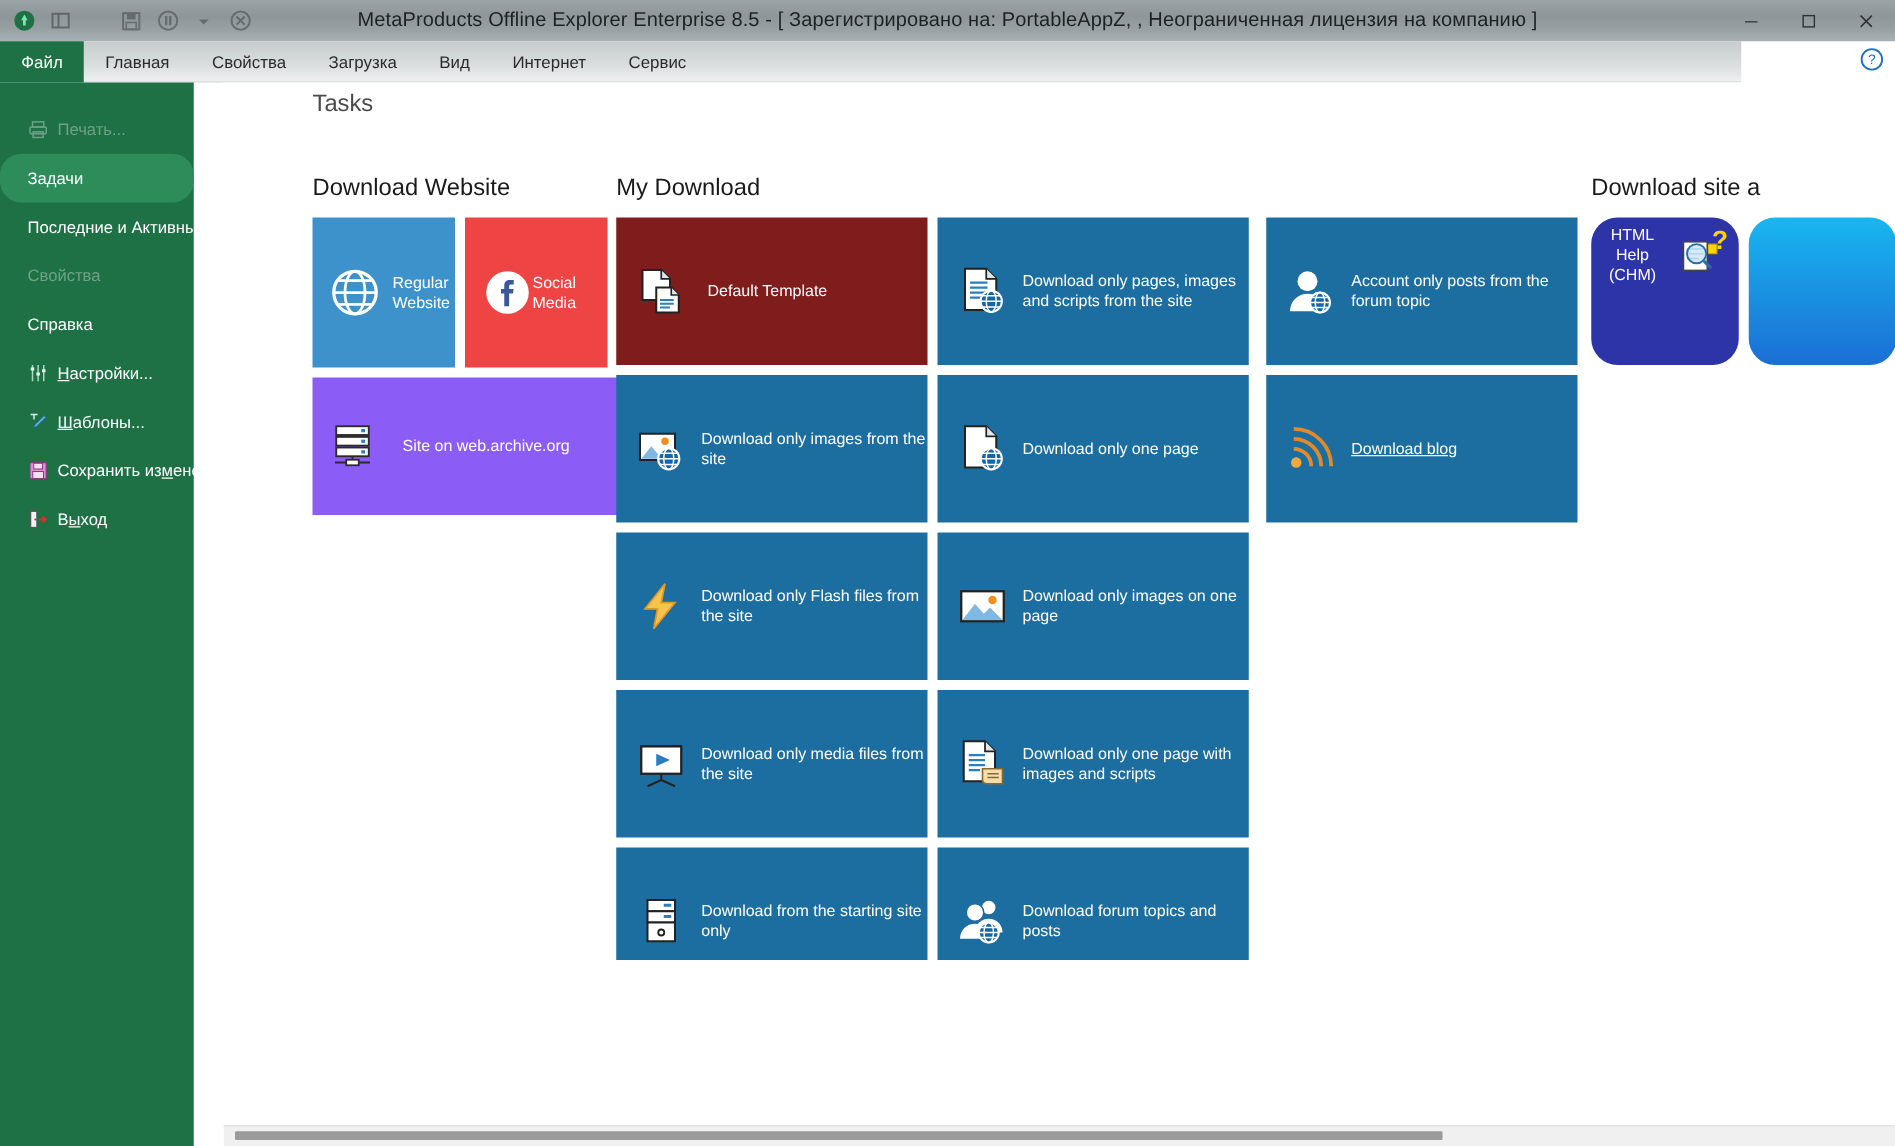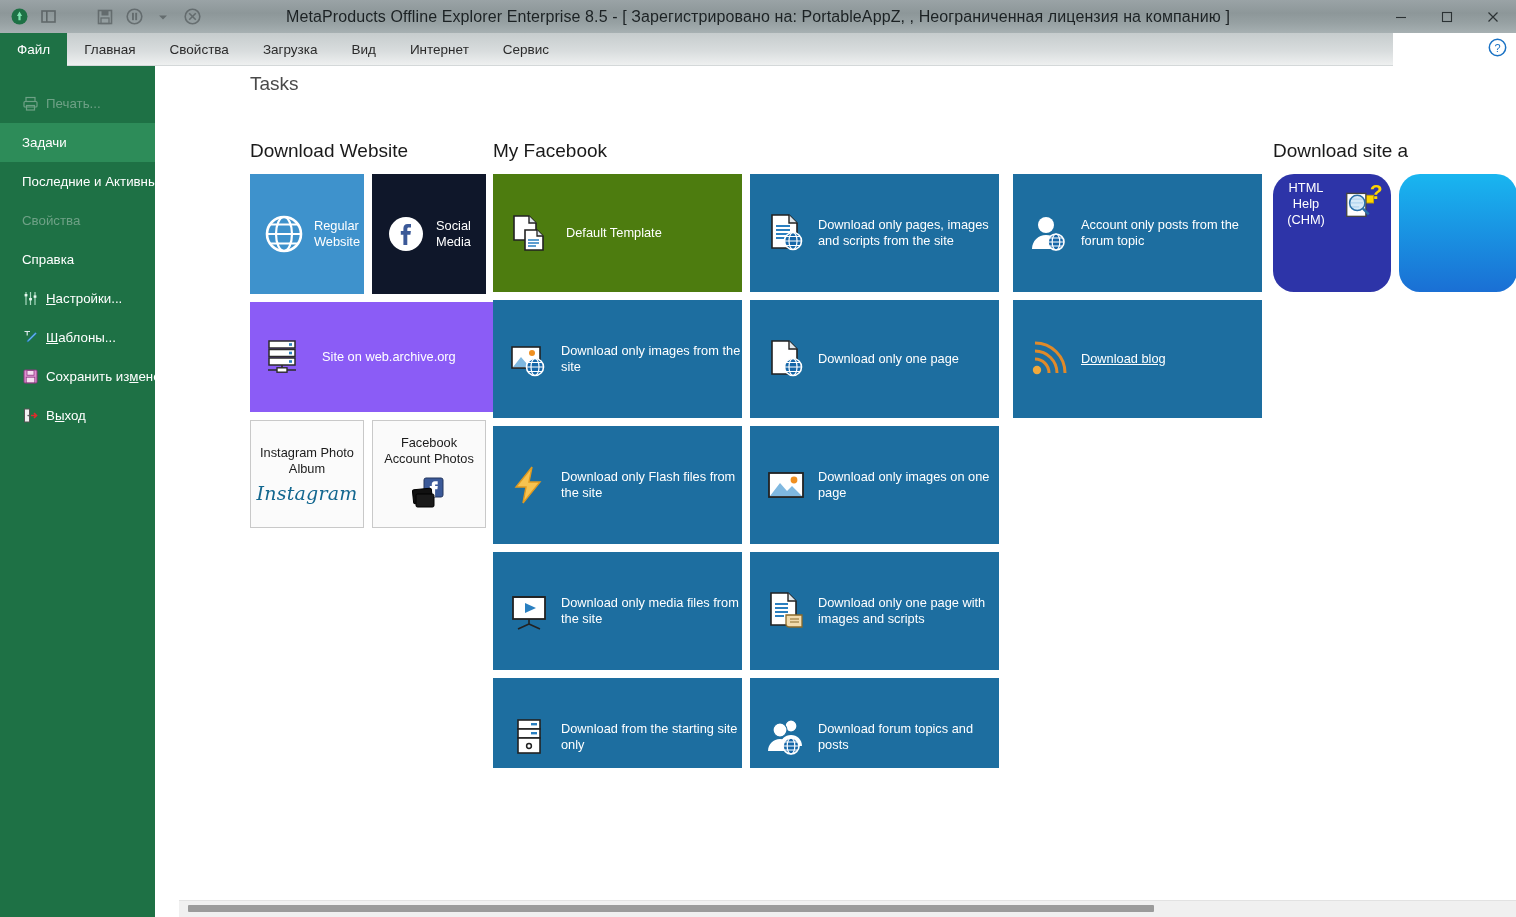--- a/index.html
+++ b/index.html
@@ -59,21 +59,21 @@
   .sidemenu {
     position: absolute; left: 0; top: 66px; width: 155px; height: 851px;
     background: #1e7145;
   }
   .smi {
     height: 39px; display: flex; align-items: center;
     padding-left: 22px; gap: 7px;
     font-size: 13.3px; color: #ffffff; white-space: nowrap;
   }
   .smi.disabled { color: #6ea186; }
-  .smi.active { background: #2d8c59; }
+  .smi.active { background: #2d8c59; border-radius: 17px; }
   .smi .ico { width: 17px; height: 17px; display: flex; align-items: center; justify-content: center; flex: 0 0 17px; }
   .smi .lbl u { text-decoration: underline; }
 
   
   .content {
     position: absolute; left: 178px; top: 66px; width: 1338px; height: 702px;
     background: #ffffff; overflow: hidden;
   }
   .page-title {
     position: absolute; left: 72px; top: 7px;
@@ -97,22 +97,22 @@
   }
   .tile .tlabel { display: block; }
 
   
   .dw-row1 { display: flex; gap: 8px; }
   .t-regular {
     width: 120px; height: 120px; background: #3e92cc;
     padding-left: 14px; gap: 10px;
   }
   .t-social {
-    width: 120px; height: 120px; background: #0f172a;
-    padding-left: 14px; gap: 10px;
+    width: 120px; height: 120px; background: #ef4444;
+    padding-left: 14px; 
   }
   .t-archive {
     width: 248px; height: 110px; background: #8b5cf6; margin-top: 8px;
     padding-left: 14px; gap: 14px;
   }
   .dw-row3 { display: flex; gap: 8px; margin-top: 8px; }
   .t-insta, .t-fbphoto {
     width: 120px; height: 108px; background: #fafafa; border: 1px solid #c9c9c9;
     color: #1c1c1c; flex-direction: column; justify-content: center; align-items: center;
     text-align: center; padding: 6px 6px 4px; gap: 5px;
@@ -122,21 +122,21 @@
     font-family: "DejaVu Serif", serif; font-style: italic; font-size: 19px;
     color: #13678f; letter-spacing: .2px;
   }
 
   
   .tpl-grid { display: flex; flex-wrap: wrap; gap: 8px; width: 506px; }
   .t-tpl {
     width: 249px; height: 118px; background: #1d6ea0;
     padding-left: 16px; gap: 12px;
   }
-  .t-tpl.light { background: #4d7c0f; gap: 17px; }
+  .t-tpl.light { background: #7f1d1d; gap: 17px; }
   .t-tpl .tlabel { max-width: 180px; }
 
   
   .site-grid { display: flex; flex-wrap: wrap; gap: 8px; width: 520px; }
   .t-site {
     width: 118px; height: 118px;
     justify-content: center; align-items: flex-start;
     text-align: center; gap: 8px; padding: 6px; border-radius: 21px;
   }
   .t-chm { background: #2d34a8; }
@@ -353,41 +353,24 @@
             <rect x="24" y="7.2" width="3" height="2.6" fill="#2a7fc0"></rect>
             <rect x="24" y="15.7" width="3" height="2.6" fill="#2a7fc0"></rect>
             <rect x="24" y="24.2" width="3" height="2.6" fill="#2a7fc0"></rect>
             <path d="M17 29v5M3 34h28" stroke="#2b2b2b" stroke-width="1.6"></path>
             <rect x="12" y="31.8" width="10" height="4.4" fill="#fff" stroke="#2b2b2b" stroke-width="1.4"></rect>
           </svg>
         </span>
         <span class="tlabel">Site on web.archive.org</span>
       </div>
 
-      <div class="dw-row3">
-        <div class="tile t-insta">
-          <span class="tlabel">Instagram Photo Album</span>
-          <span class="insta-word">Instagram</span>
-        </div>
-        <div class="tile t-fbphoto">
-          <span class="tlabel">Facebook Account Photos</span>
-          <span class="ico-sq">
-            <svg width="40" height="34" viewBox="0 0 40 34">
-              <rect x="15" y="2" width="19" height="19" rx="2" fill="#3b5998" stroke="#24365f" stroke-width="1"></rect>
-              <path d="M26.5 8.4h2.2V5.2h-2.8c-2.2 0-3.1 1.3-3.1 3.1v1.8h-2v3.1h2V21h3.3v-7.8h2.3l.4-3.1h-2.7V8.7c0-.2.1-.3.4-.3z" fill="#fff"></path>
-              <rect x="4" y="13" width="19" height="14" rx="1.5" fill="#111" stroke="#000" stroke-width="1" transform="rotate(-6 13 20)"></rect>
-              <rect x="7" y="18" width="18" height="13" rx="1.5" fill="#1a1a1a" stroke="#000" stroke-width="1"></rect>
-            </svg>
-          </span>
-        </div>
-      </div>
     </div>
 
     <div class="col tpl">
-      <div class="section-head">My Facebook</div>
+      <div class="section-head">My Download</div>
 
       <div class="tpl-grid">
 
         <div class="tile t-tpl light">
           <span class="ico-lg">
             <svg width="40" height="40" viewBox="0 0 40 40">
               <path d="M5 3h15l7 7v17H5z" fill="#fff" stroke="#222" stroke-width="1.6"></path>
                 <path d="M20 3v7h7" fill="#dfe6ea" stroke="#222" stroke-width="1.4"></path>
               <path d="M16 17h12l6 6v14H16z" fill="#fff" stroke="#222" stroke-width="1.6"></path>
                 <path d="M28 17v6h6" fill="#dfe6ea" stroke="#222" stroke-width="1.3"></path>

